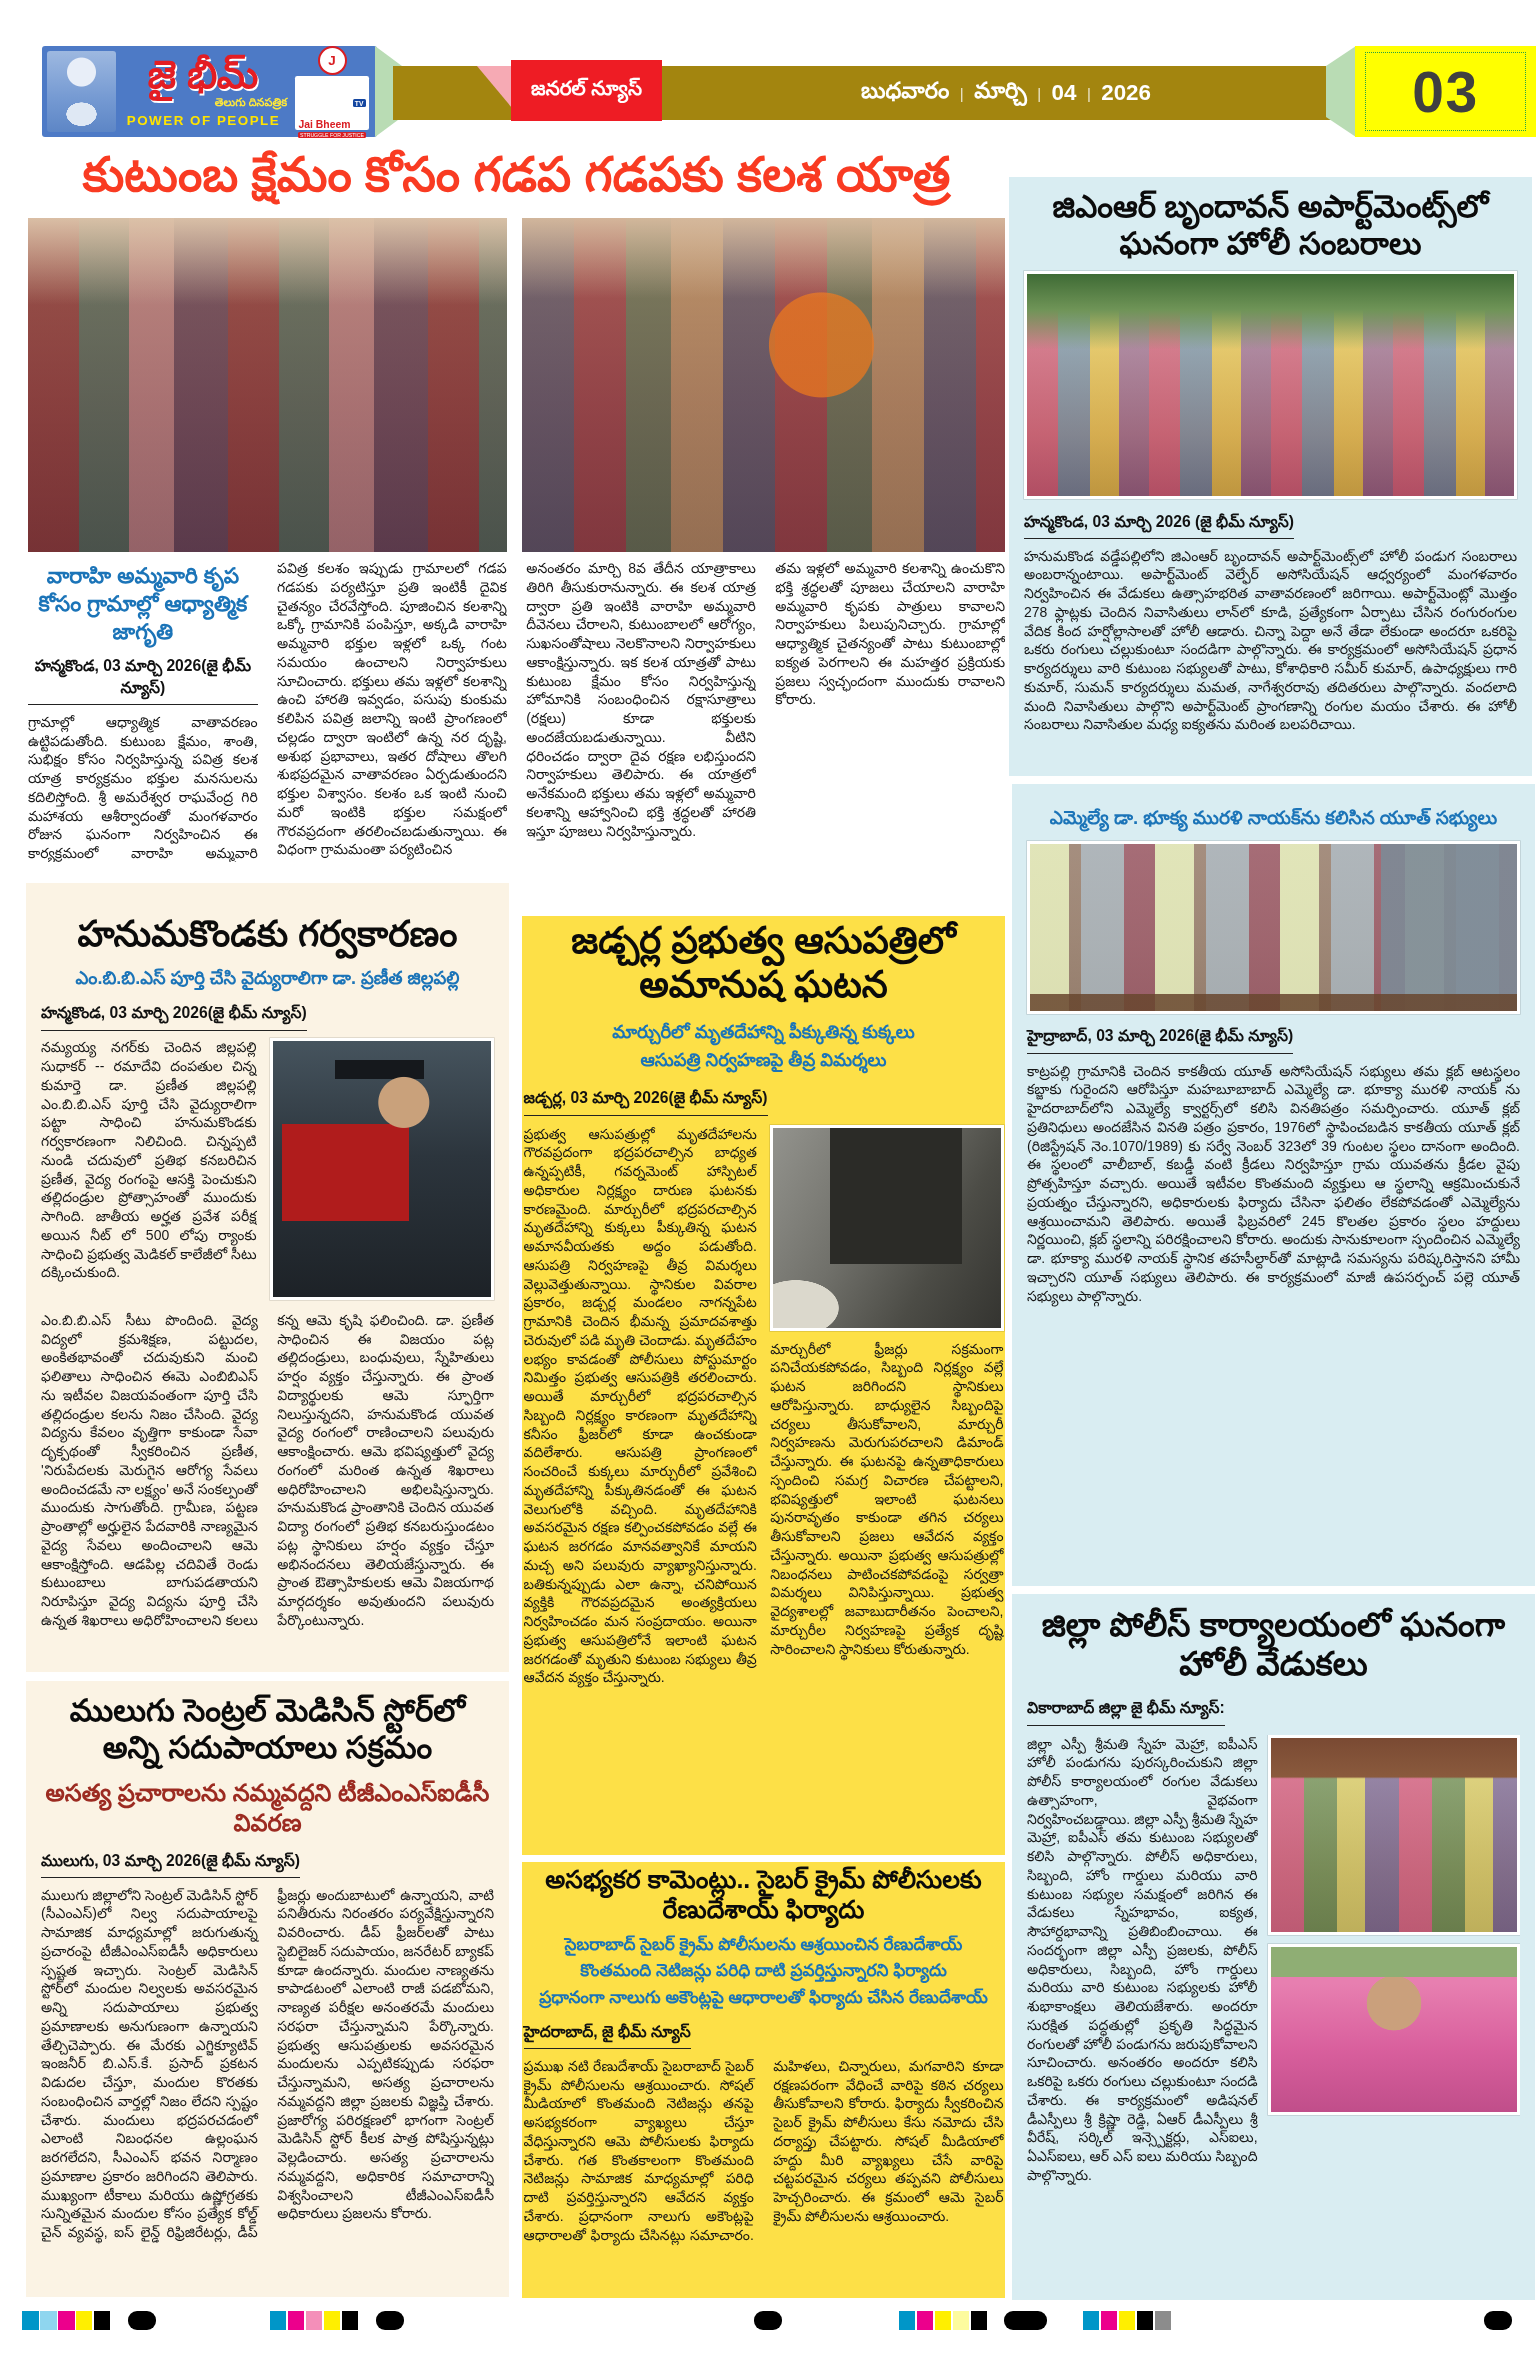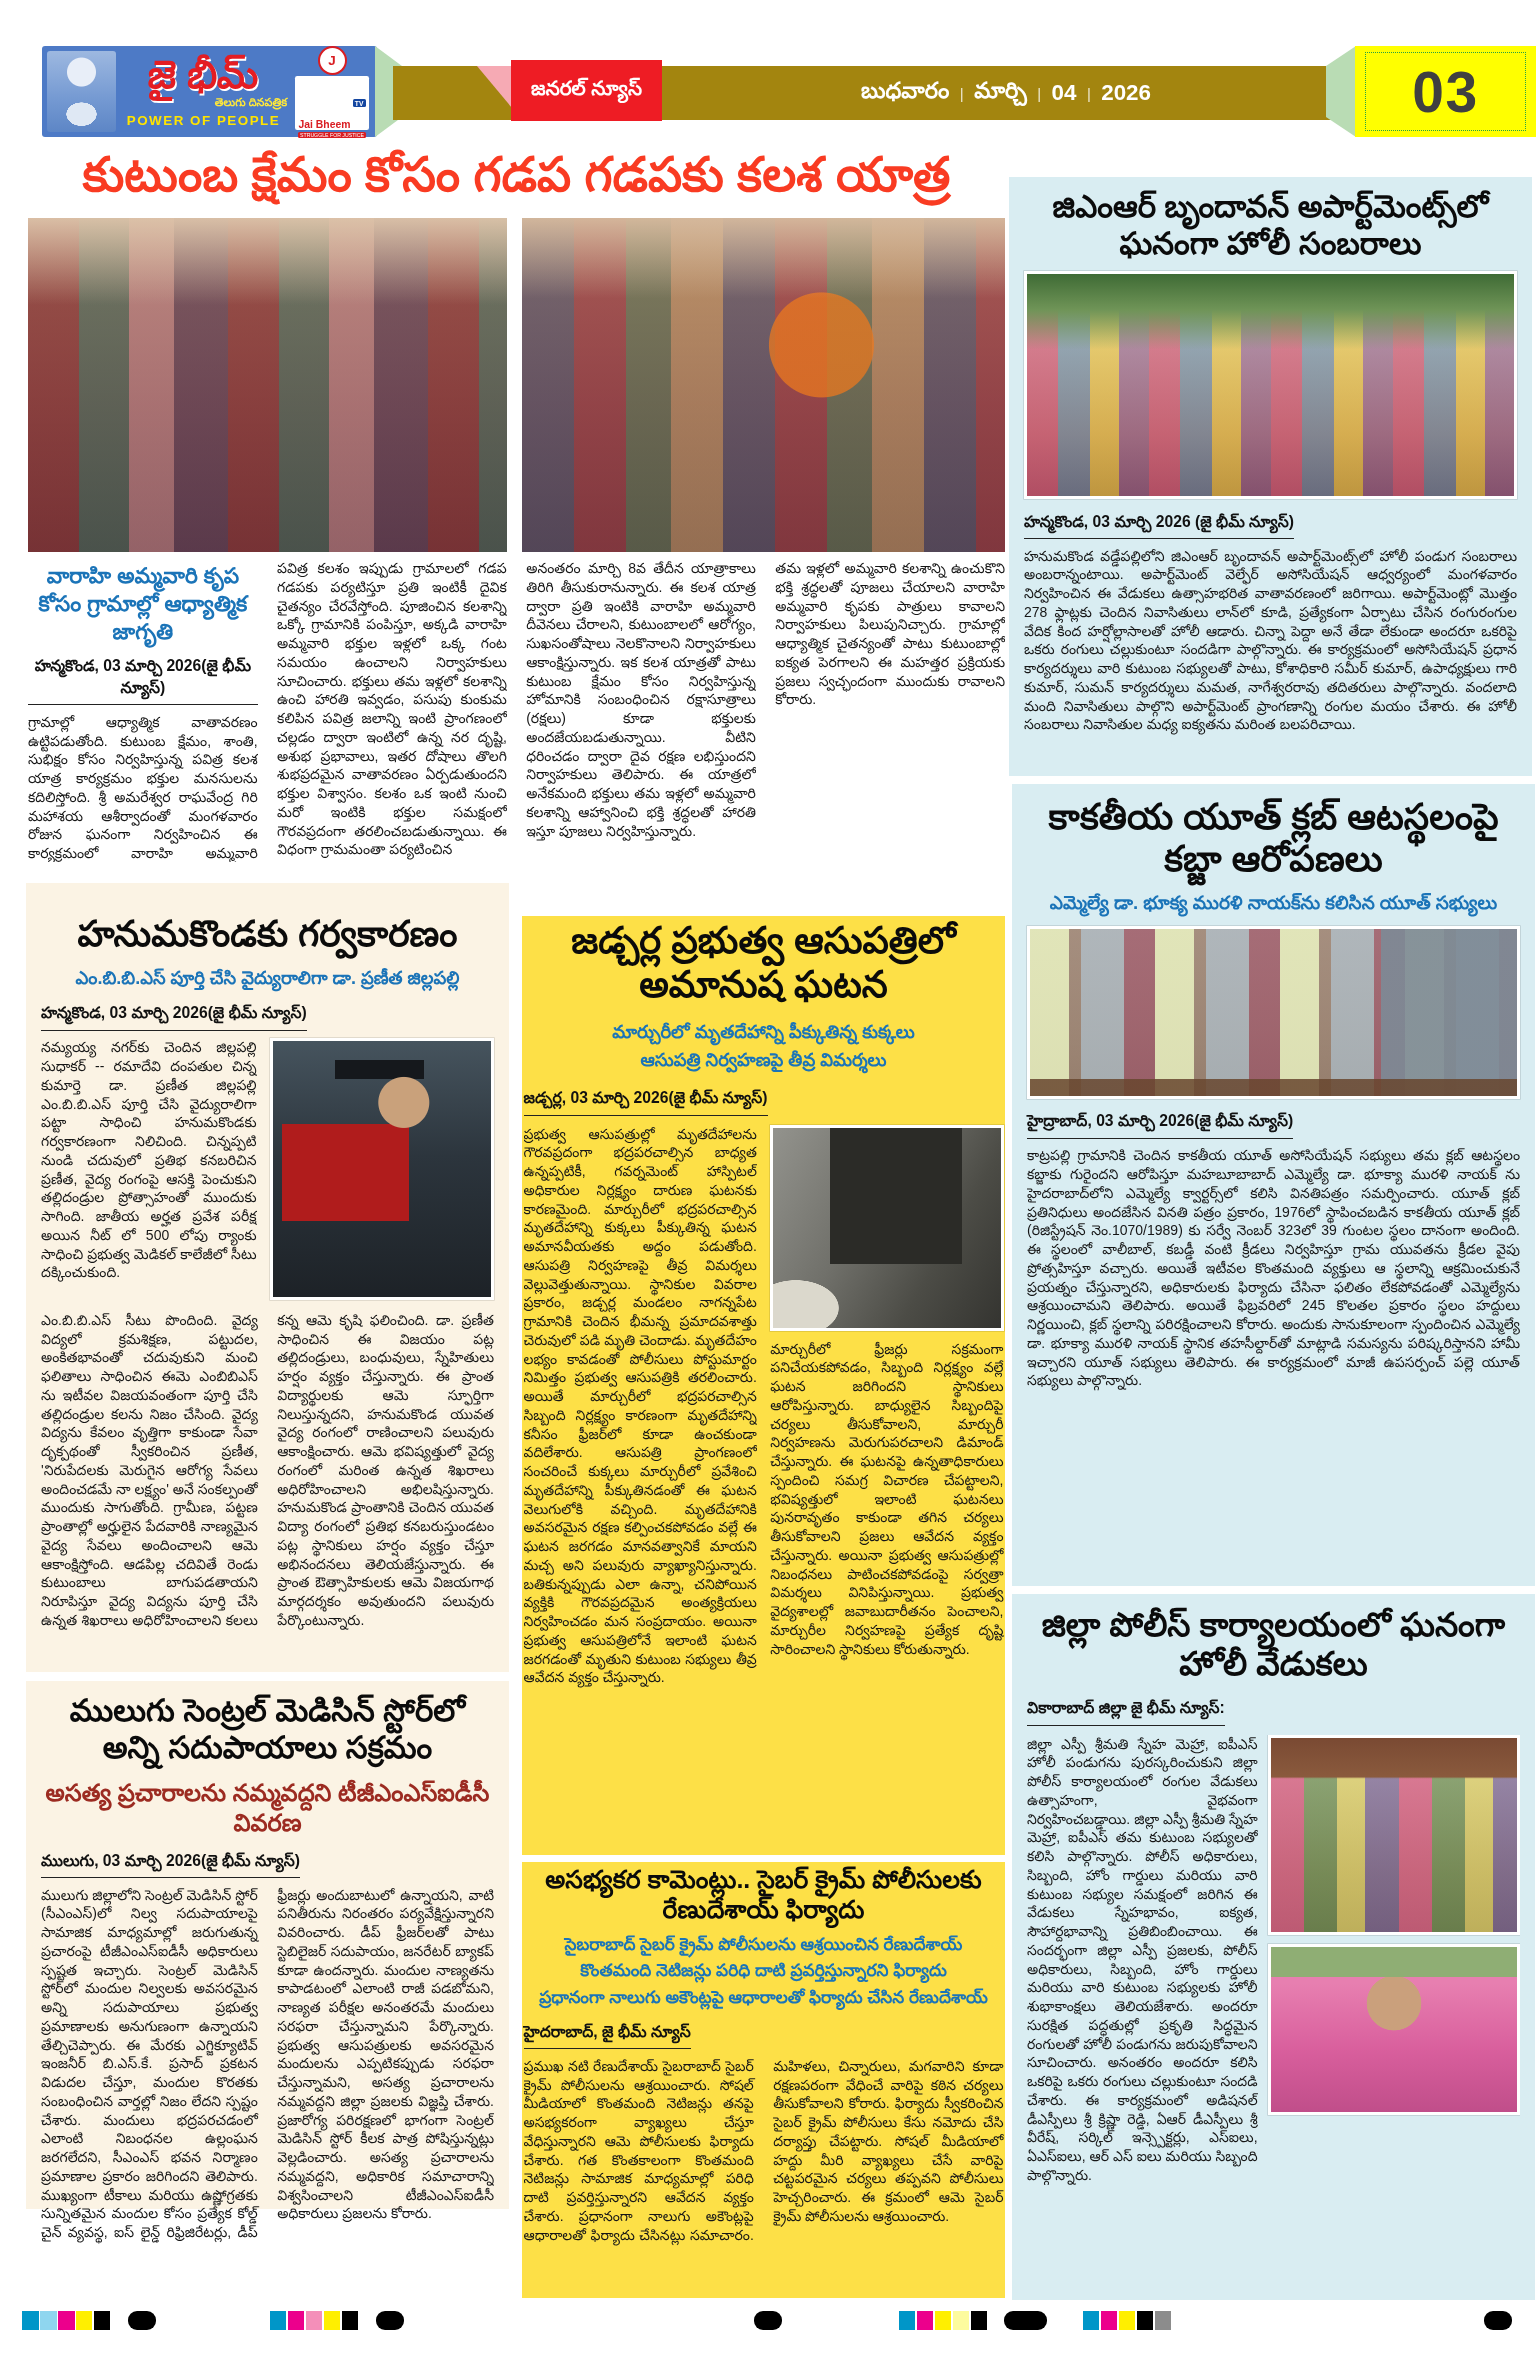--- a/index.html
+++ b/index.html
@@ -185,21 +185,20 @@
   </div>
 
   <div class="abs blue-sec" style="left:1009px;top:177px;width:523px;height:599px;">
     <div class="art-headline" style="font-size:31px;">జిఎంఆర్ బృందావన్ అపార్ట్‌మెంట్స్‌లో ఘనంగా హోలీ సంబరాలు</div>
     <div class="photo ph-frame ph-holi" style="width:100%;height:228px;margin-top:9px;"></div>
     <div style="margin:13.4px 0 7.5px;"><span class="dateline">హన్మకొండ, 03 మార్చి 2026 (జై భీమ్ న్యూస్)</span></div>
     <div class="bodytxt" style="height:201px;">హనుమకొండ వడ్డేపల్లిలోని జిఎంఆర్ బృందావన్ అపార్ట్‌మెంట్స్‌లో హోలీ పండుగ సంబరాలు అంబరాన్నంటాయి. అపార్ట్‌మెంట్ వెల్ఫేర్ అసోసియేషన్ ఆధ్వర్యంలో మంగళవారం నిర్వహించిన ఈ వేడుకలు ఉత్సాహభరిత వాతావరణంలో జరిగాయి. అపార్ట్‌మెంట్లో మొత్తం 278 ఫ్లాట్లకు చెందిన నివాసితులు లాన్‌లో కూడి, ప్రత్యేకంగా ఏర్పాటు చేసిన రంగురంగుల వేదిక కింద హర్షోల్లాసాలతో హోలీ ఆడారు. చిన్నా పెద్దా అనే తేడా లేకుండా అందరూ ఒకరిపై ఒకరు రంగులు చల్లుకుంటూ సందడిగా పాల్గొన్నారు. ఈ కార్యక్రమంలో అసోసియేషన్ ప్రధాన కార్యదర్శులు వారి కుటుంబ సభ్యులతో పాటు, కోశాధికారి సమీర్ కుమార్, ఉపాధ్యక్షులు గారి కుమార్, సుమన్ కార్యదర్శులు మమత, నాగేశ్వరరావు తదితరులు పాల్గొన్నారు. వందలాది మంది నివాసితులు పాల్గొని అపార్ట్‌మెంట్ ప్రాంగణాన్ని రంగుల మయం చేశారు. ఈ హోలీ సంబరాలు నివాసితుల మధ్య ఐక్యతను మరింత బలపరిచాయి.</div>
   </div>
 
   <div class="abs blue-sec" style="left:1012px;top:784px;width:523px;height:802px;">
-    <div class="art-headline" style="font-size:36px;">కాకతీయ యూత్ క్లబ్ ఆటస్థలంపై కబ్జా ఆరోపణలు</div>
     <div class="subhead-blue" style="font-size:18.6px;margin-top:10.4px;">ఎమ్మెల్యే డా. భూక్య మురళి నాయక్‌ను కలిసిన యూత్ సభ్యులు</div>
     <div class="photo ph-frame ph-meeting" style="width:100%;height:173px;margin-top:10.4px;"></div>
     <div style="margin:13.4px 0 7.5px;"><span class="dateline">హైద్రాబాద్, 03 మార్చి 2026(జై భీమ్ న్యూస్)</span></div>
     <div class="bodytxt" style="height:350px;">కాట్రపల్లి గ్రామానికి చెందిన కాకతీయ యూత్ అసోసియేషన్ సభ్యులు తమ క్లబ్ ఆటస్థలం కబ్జాకు గురైందని ఆరోపిస్తూ మహబూబాబాద్ ఎమ్మెల్యే డా. భూక్యా మురళి నాయక్ ను హైదరాబాద్‌లోని ఎమ్మెల్యే క్వార్టర్స్‌లో కలిసి వినతిపత్రం సమర్పించారు. యూత్ క్లబ్ ప్రతినిధులు అందజేసిన వినతి పత్రం ప్రకారం, 1976లో స్థాపించబడిన కాకతీయ యూత్ క్లబ్ (రిజిస్ట్రేషన్ నెం.1070/1989) కు సర్వే నెంబర్ 323లో 39 గుంటల స్థలం దానంగా అందింది. ఈ స్థలంలో వాలీబాల్, కబడ్డీ వంటి క్రీడలు నిర్వహిస్తూ గ్రామ యువతను క్రీడల వైపు ప్రోత్సహిస్తూ వచ్చారు. అయితే ఇటీవల కొంతమంది వ్యక్తులు ఆ స్థలాన్ని ఆక్రమించుకునే ప్రయత్నం చేస్తున్నారని, అధికారులకు ఫిర్యాదు చేసినా ఫలితం లేకపోవడంతో ఎమ్మెల్యేను ఆశ్రయించామని తెలిపారు. అయితే ఫిబ్రవరిలో 245 కొలతల ప్రకారం స్థలం హద్దులు నిర్ణయించి, క్లబ్ స్థలాన్ని పరిరక్షించాలని కోరారు. అందుకు సానుకూలంగా స్పందించిన ఎమ్మెల్యే డా. భూక్యా మురళి నాయక్ స్థానిక తహసీల్దార్‌తో మాట్లాడి సమస్యను పరిష్కరిస్తానని హామీ ఇచ్చారని యూత్ సభ్యులు తెలిపారు. ఈ కార్యక్రమంలో మాజీ ఉపసర్పంచ్ పల్లె యూత్ సభ్యులు పాల్గొన్నారు.</div>
   </div>
 
   <div class="abs blue-sec" style="left:1012px;top:1594px;width:523px;height:706px;">
     <div class="art-headline" style="font-size:33px;">జిల్లా పోలీస్ కార్యాలయంలో ఘనంగా హోలీ వేడుకలు</div>
     <div style="margin:15px 0 9px;"><span class="dateline">వికారాబాద్ జిల్లా జై భీమ్ న్యూస్:</span></div>
     <div style="overflow:hidden;height:492px;">
@@ -215,21 +214,21 @@
     <div class="art-headline" style="font-size:36px;margin-top:18px;">హనుమకొండకు గర్వకారణం</div>
     <div class="subhead-blue" style="font-size:18px;margin-top:12px;">ఎం.బి.బి.ఎస్ పూర్తి చేసి వైద్యురాలిగా డా. ప్రణీత జిల్లపల్లి</div>
     <div style="margin:13.4px 0 7.5px;"><span class="dateline">హన్మకొండ, 03 మార్చి 2026(జై భీమ్ న్యూస్)</span></div>
     <div class="flexrow">
       <div class="bodytxt" style="flex:1;height:262px;">నమ్యయ్య నగర్‌కు చెందిన జిల్లపల్లి సుధాకర్ -- రమాదేవి దంపతుల చిన్న కుమార్తె డా. ప్రణీత జిల్లపల్లి ఎం.బి.బి.ఎస్ పూర్తి చేసి వైద్యురాలిగా పట్టా సాధించి హనుమకొండకు గర్వకారణంగా నిలిచింది. చిన్నప్పటి నుండి చదువులో ప్రతిభ కనబరిచిన ప్రణీత, వైద్య రంగంపై ఆసక్తి పెంచుకుని తల్లిదండ్రుల ప్రోత్సాహంతో ముందుకు సాగింది. జాతీయ అర్హత ప్రవేశ పరీక్ష అయిన నీట్ లో 500 లోపు ర్యాంకు సాధించి ప్రభుత్వ మెడికల్ కాలేజీలో సీటు దక్కించుకుంది.</div>
       <div class="photo ph-frame ph-grad" style="flex:0 0 224px;height:262px;"></div>
     </div>
     <div class="bodytxt two-col" style="height:328px;margin-top:10.4px;">ఎం.బి.బి.ఎస్ సీటు పొందింది. వైద్య విద్యలో క్రమశిక్షణ, పట్టుదల, అంకితభావంతో చదువుకుని మంచి ఫలితాలు సాధించిన ఈమె ఎంబిబిఎస్ ను ఇటీవల విజయవంతంగా పూర్తి చేసి తల్లిదండ్రుల కలను నిజం చేసింది. వైద్య విద్యను కేవలం వృత్తిగా కాకుండా సేవా దృక్పథంతో స్వీకరించిన ప్రణీత, 'నిరుపేదలకు మెరుగైన ఆరోగ్య సేవలు అందించడమే నా లక్ష్యం' అనే సంకల్పంతో ముందుకు సాగుతోంది. గ్రామీణ, పట్టణ ప్రాంతాల్లో అర్హులైన పేదవారికి నాణ్యమైన వైద్య సేవలు అందించాలని ఆమె ఆకాంక్షిస్తోంది. ఆడపిల్ల చదివితే రెండు కుటుంబాలు బాగుపడతాయని నిరూపిస్తూ వైద్య విద్యను పూర్తి చేసి ఉన్నత శిఖరాలు అధిరోహించాలని కలలు కన్న ఆమె కృషి ఫలించింది. డా. ప్రణీత సాధించిన ఈ విజయం పట్ల తల్లిదండ్రులు, బంధువులు, స్నేహితులు హర్షం వ్యక్తం చేస్తున్నారు. ఈ ప్రాంత విద్యార్థులకు ఆమె స్ఫూర్తిగా నిలుస్తున్నదని, హనుమకొండ యువత వైద్య రంగంలో రాణించాలని పలువురు ఆకాంక్షించారు. ఆమె భవిష్యత్తులో వైద్య రంగంలో మరింత ఉన్నత శిఖరాలు అధిరోహించాలని అభిలషిస్తున్నారు. హనుమకొండ ప్రాంతానికి చెందిన యువత విద్యా రంగంలో ప్రతిభ కనబరుస్తుండటం పట్ల స్థానికులు హర్షం వ్యక్తం చేస్తూ అభినందనలు తెలియజేస్తున్నారు. ఈ ప్రాంత ఔత్సాహికులకు ఆమె విజయగాథ మార్గదర్శకం అవుతుందని పలువురు పేర్కొంటున్నారు.</div>
   </div>
 
-  <div class="abs cream-sec" style="left:26px;top:1681px;width:483px;height:528px;">
+  <div class="abs cream-sec" style="left:26px;top:1681px;width:483px;height:616px;">
     <div class="art-headline" style="font-size:31px;">ములుగు సెంట్రల్ మెడిసిన్ స్టోర్‌లో అన్ని సదుపాయాలు సక్రమం</div>
     <div class="subhead-red" style="font-size:24px;margin-top:12px;">అసత్య ప్రచారాలను నమ్మవద్దని టీజీఎంఎస్ఐడీసీ వివరణ</div>
     <div style="margin:13.4px 0 7.5px;"><span class="dateline">ములుగు, 03 మార్చి 2026(జై భీమ్ న్యూస్)</span></div>
     <div class="bodytxt two-col" style="height:417px;">ములుగు జిల్లాలోని సెంట్రల్ మెడిసిన్ స్టోర్ (సీఎంఎస్)లో నిల్వ సదుపాయాలపై సామాజిక మాధ్యమాల్లో జరుగుతున్న ప్రచారంపై టీజీఎంఎస్ఐడీసీ అధికారులు స్పష్టత ఇచ్చారు. సెంట్రల్ మెడిసిన్ స్టోర్‌లో మందుల నిల్వలకు అవసరమైన అన్ని సదుపాయాలు ప్రభుత్వ ప్రమాణాలకు అనుగుణంగా ఉన్నాయని తేల్చిచెప్పారు. ఈ మేరకు ఎగ్జిక్యూటివ్ ఇంజనీర్ బి.ఎస్.కే. ప్రసాద్ ప్రకటన విడుదల చేస్తూ, మందుల కొరతకు సంబంధించిన వార్తల్లో నిజం లేదని స్పష్టం చేశారు. మందులు భద్రపరచడంలో ఎలాంటి నిబంధనల ఉల్లంఘన జరగలేదని, సీఎంఎస్ భవన నిర్మాణం ప్రమాణాల ప్రకారం జరిగిందని తెలిపారు. ముఖ్యంగా టీకాలు మరియు ఉష్ణోగ్రతకు సున్నితమైన మందుల కోసం ప్రత్యేక కోల్డ్ చైన్ వ్యవస్థ, ఐస్ లైన్డ్ రిఫ్రిజిరేటర్లు, డీప్ ఫ్రీజర్లు అందుబాటులో ఉన్నాయని, వాటి పనితీరును నిరంతరం పర్యవేక్షిస్తున్నారని వివరించారు. డీప్ ఫ్రీజర్‌లతో పాటు స్టెబిలైజర్ సదుపాయం, జనరేటర్ బ్యాకప్ కూడా ఉందన్నారు. మందుల నాణ్యతను కాపాడటంలో ఎలాంటి రాజీ పడబోమని, నాణ్యత పరీక్షల అనంతరమే మందులు సరఫరా చేస్తున్నామని పేర్కొన్నారు. ప్రభుత్వ ఆసుపత్రులకు అవసరమైన మందులను ఎప్పటికప్పుడు సరఫరా చేస్తున్నామని, అసత్య ప్రచారాలను నమ్మవద్దని జిల్లా ప్రజలకు విజ్ఞప్తి చేశారు. ప్రజారోగ్య పరిరక్షణలో భాగంగా సెంట్రల్ మెడిసిన్ స్టోర్ కీలక పాత్ర పోషిస్తున్నట్లు వెల్లడించారు. అసత్య ప్రచారాలను నమ్మవద్దని, అధికారిక సమాచారాన్ని విశ్వసించాలని టీజీఎంఎస్ఐడీసీ అధికారులు ప్రజలను కోరారు.</div>
   </div>
 
   <div class="abs white-sec" style="left:522px;top:916px;width:483px;height:939px;">
     <div class="art-headline" style="font-size:37px;">జడ్చర్ల ప్రభుత్వ ఆసుపత్రిలో అమానుష ఘటన</div>
     <div class="subhead-blue" style="font-size:18px;margin-top:15px;">మార్చురీలో మృతదేహాన్ని పీక్కుతిన్న కుక్కలు</div>
     <div class="subhead-blue" style="font-size:18px;margin-top:4.5px;">ఆసుపత్రి నిర్వహణపై తీవ్ర విమర్శలు</div>

